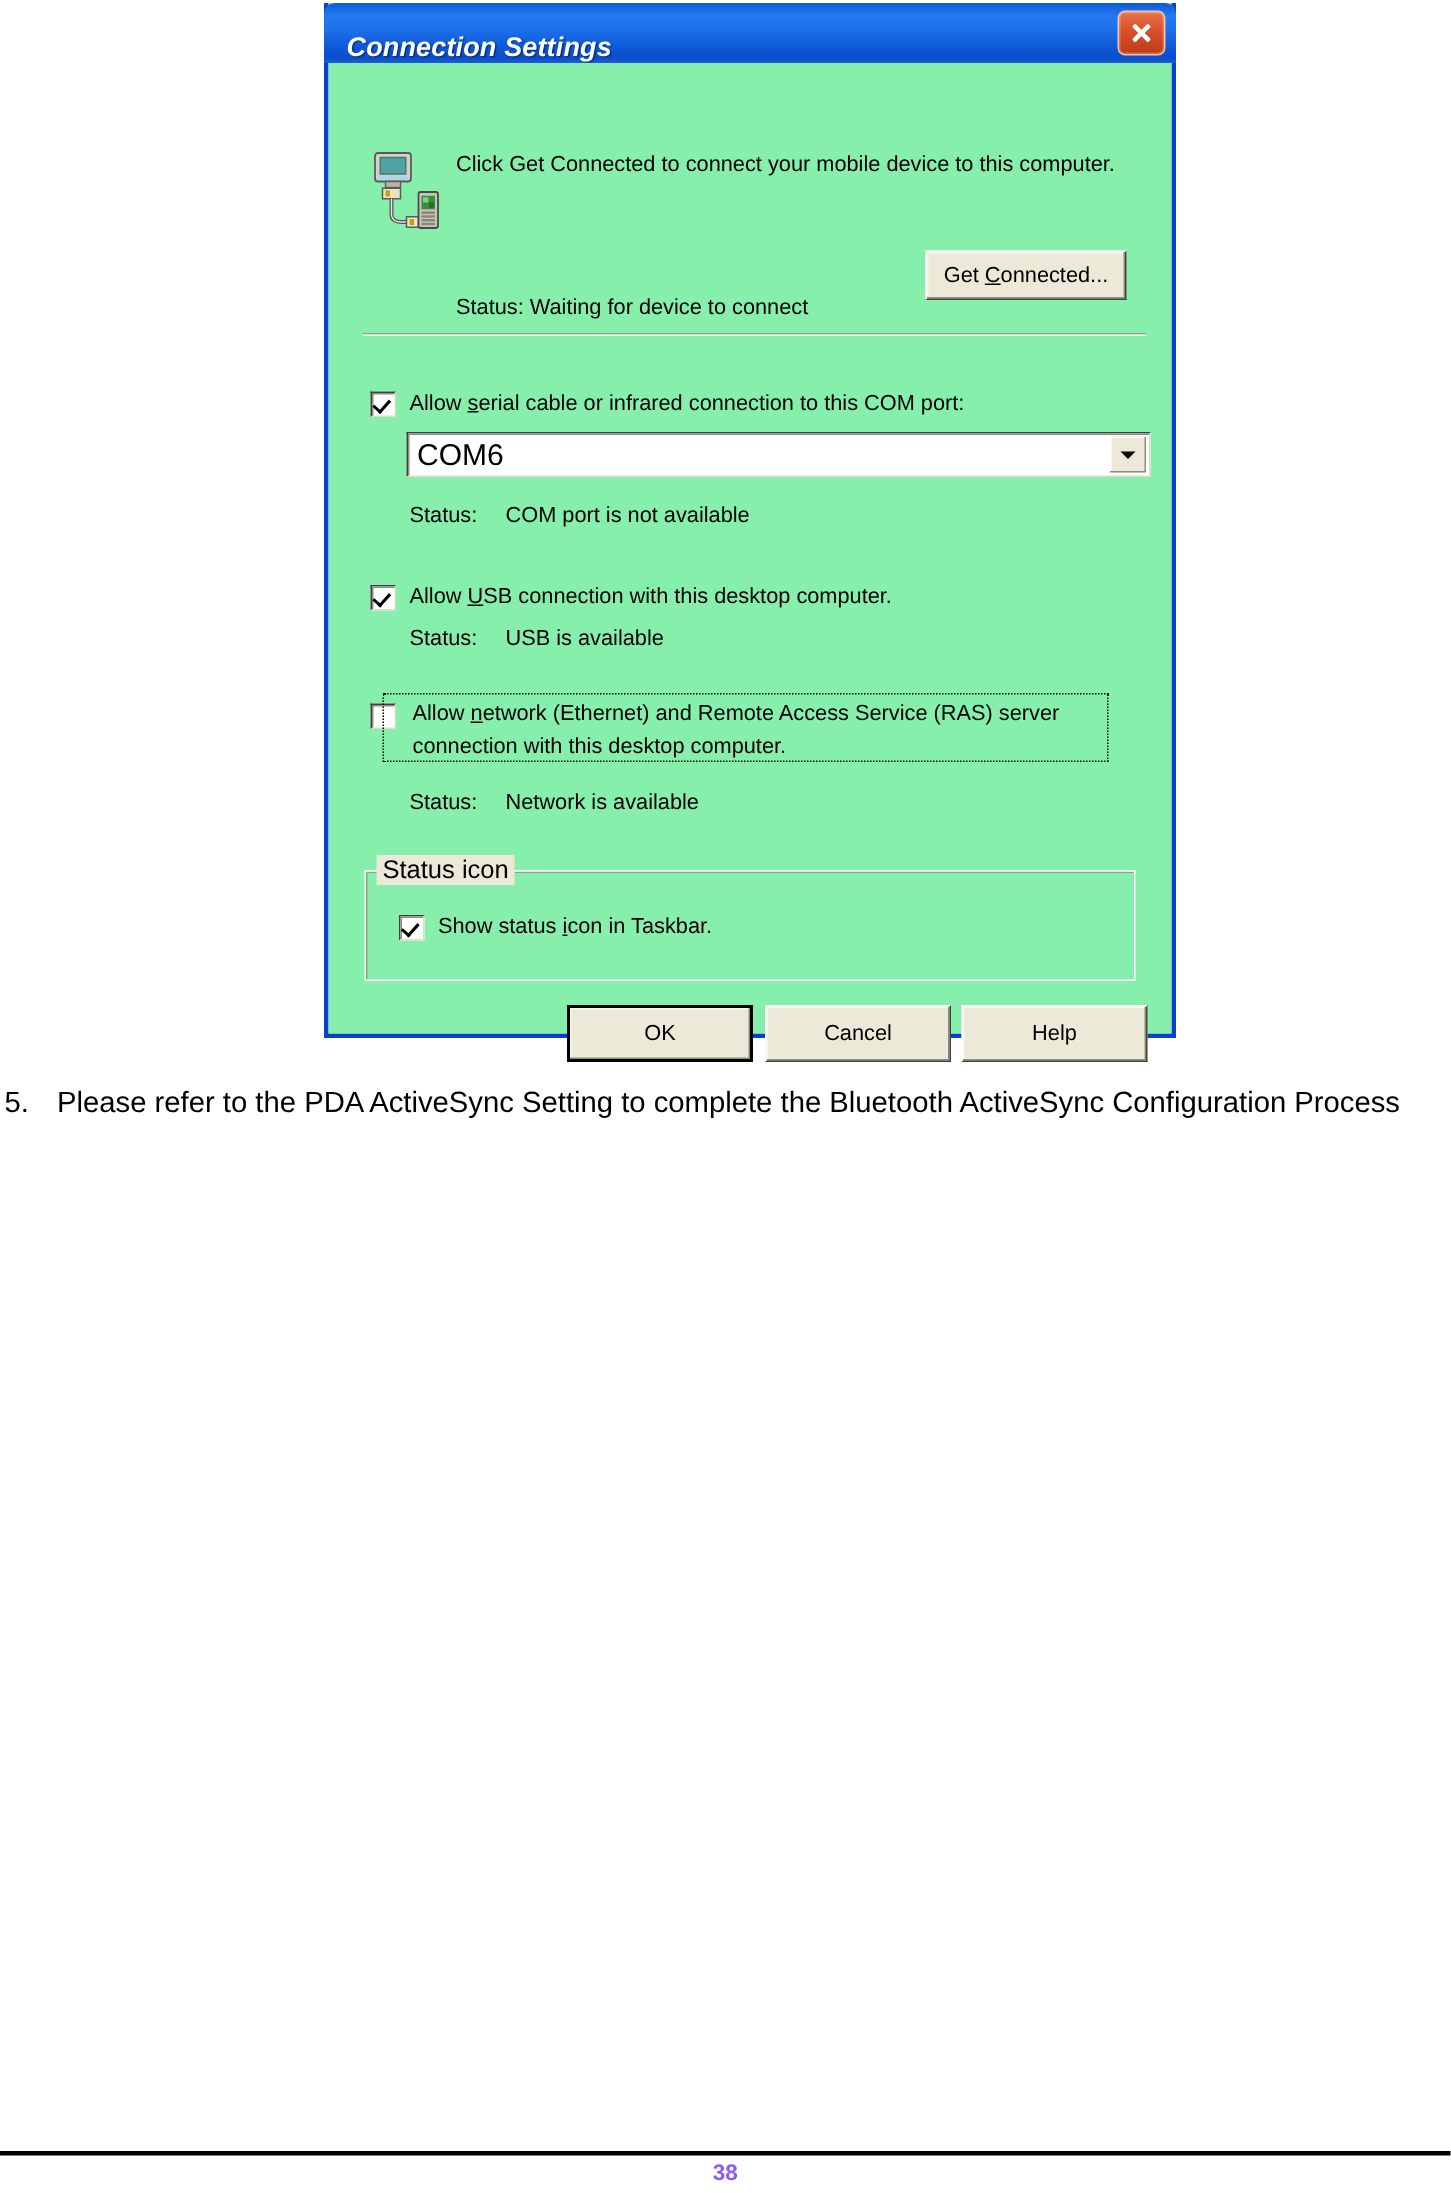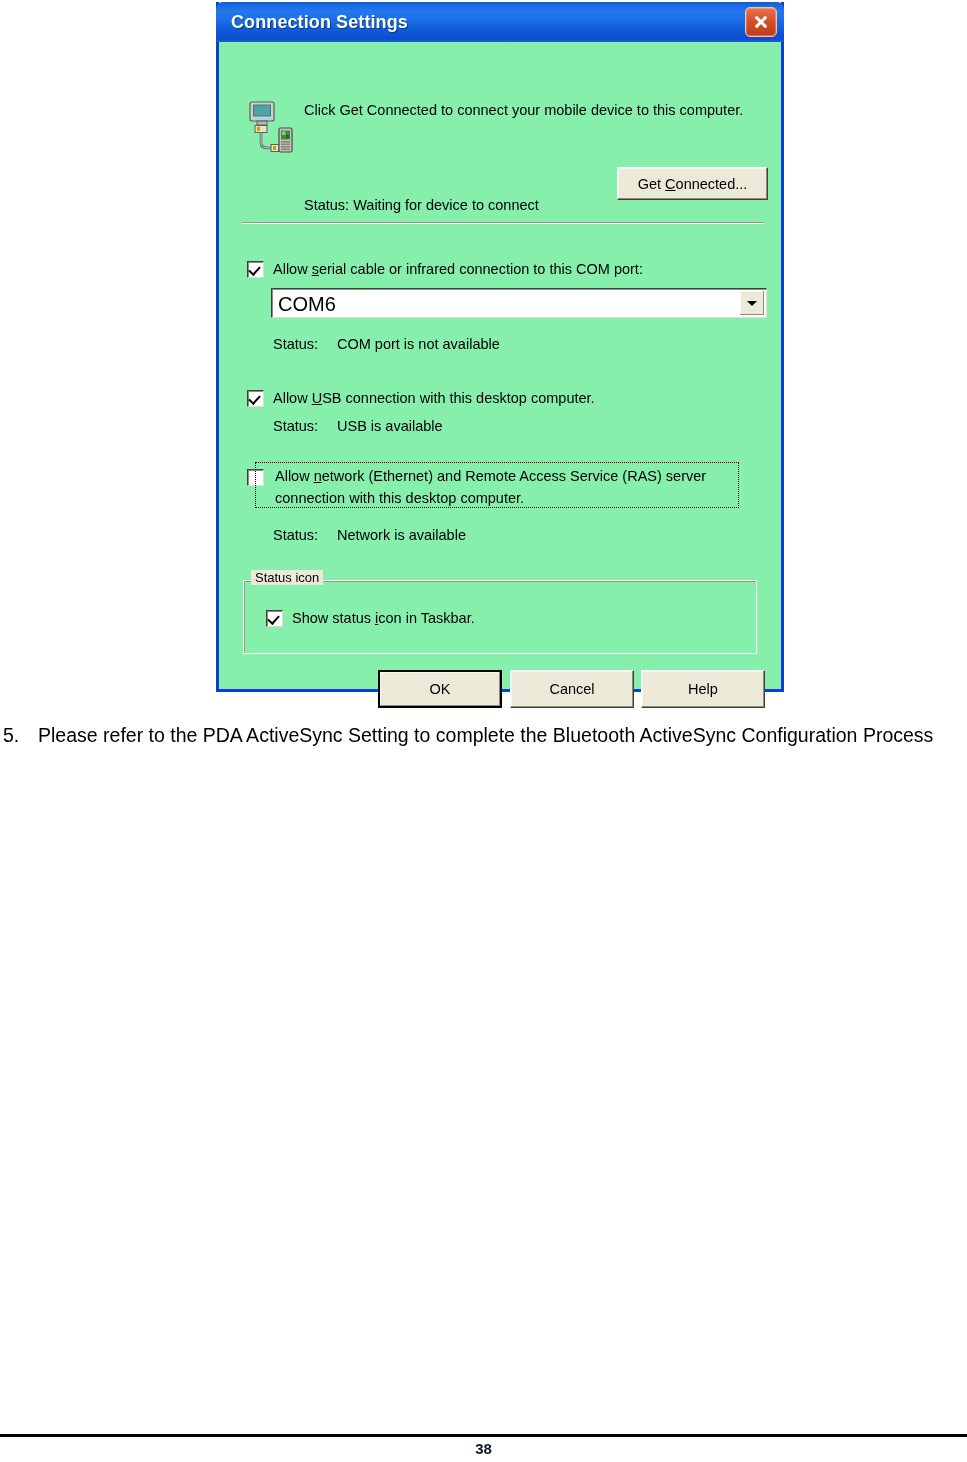--- a/index.html
+++ b/index.html
@@ -29,26 +29,27 @@
   }
 
   
   .titlebar {
     position: relative;
     height: 40px;
     background: linear-gradient(to bottom,
         #0A5BD3 0%, #1767E2 8%, #2479EE 22%,
         #1C6FE8 45%, #0E57D6 75%, #0B4CCB 92%, #1E5FD6 100%);
     display: flex;
-    align-items: center;
+    align-items: flex-end;
     border-top-left-radius: 7px;
     border-top-right-radius: 7px;
     margin: 0 -3px;
     padding: 0 3px;
     box-sizing: content-box;
+    font-style: italic;
   }
   .title-text {
     color: #ffffff;
     font-size: 18px;
     font-weight: bold;
     margin-left: 12px;
     letter-spacing: 0.1px;
     text-shadow: 1px 1px 1px rgba(0,0,0,.45);
     font-family: "Liberation Sans", sans-serif;
   }
@@ -124,21 +125,21 @@
     color: #000000;
     text-align: center;
     cursor: pointer;
     box-sizing: border-box;
     padding: 0;
   }
   .btn-getconnected {
     position: absolute;
     left: 398px;
     top: 125px;
-    width: 151px;
+    width: 134px;
     height: 33px;
   }
 
   .separator {
     position: absolute;
     left: 23px;
     top: 180px;
     width: 522px;
     height: 2px;
     border-top: 1px solid #9D9A88;
@@ -250,21 +251,21 @@
     border-top-color: #FFFFFF;
     box-shadow: inset 1px 1px 0 #9D9A88;
     box-sizing: border-box;
   }
   .groupbox-title {
     position: absolute;
     left: 32px;
     top: 528px;
     background: #ECE9D8;
     padding: 0 4px;
-    font-size: 13px;
+    font-size: 17px;
   }
 
   .btn-ok {
     position: absolute;
     left: 159px;
     top: 628px;
     width: 124px;
     height: 38px;
     border: 2px solid #000000;
     box-shadow: inset -1px -1px 0 #908C78, inset 1px 1px 0 #F8F6EE;
@@ -317,21 +318,21 @@
     border-top: 3px solid #000000;
   }
   .footer-pageno {
     position: absolute;
     left: 0;
     top: 1440px;
     width: 967px;
     text-align: center;
     font-size: 15px;
     font-weight: bold;
-    color: #0f172a;
+    color: #8b5cf6;
   }
 </style>
 </head>
 <body>
 
 <div id="dialog">
 
   <div class="titlebar">
     <span class="title-text">Connection Settings</span>
     <div class="close-btn"></div>

